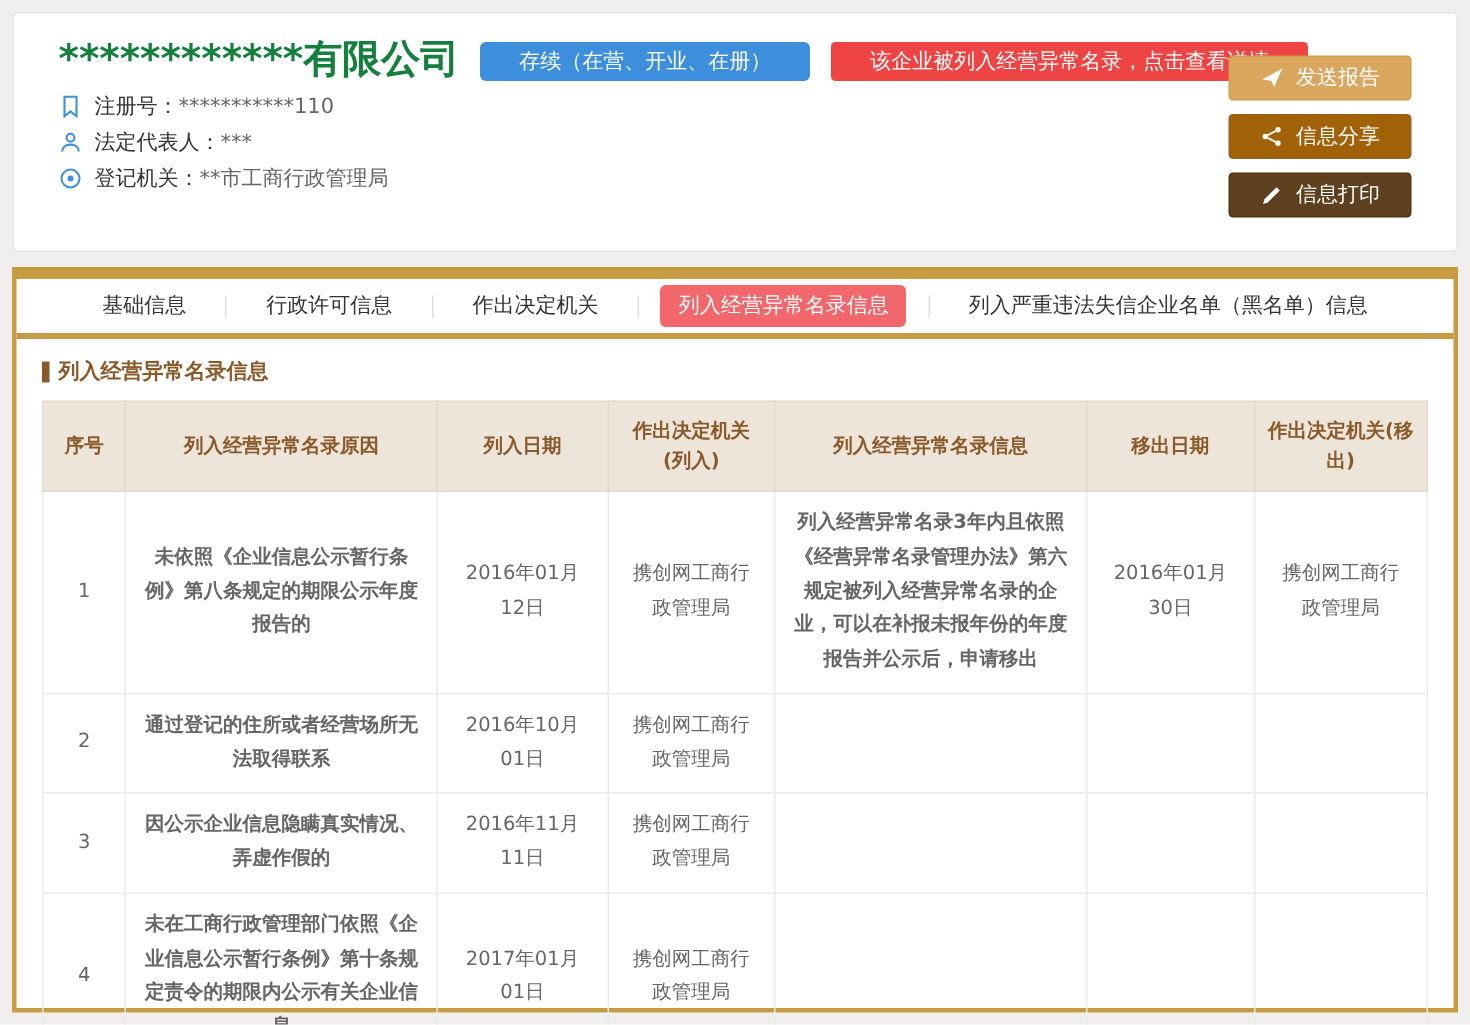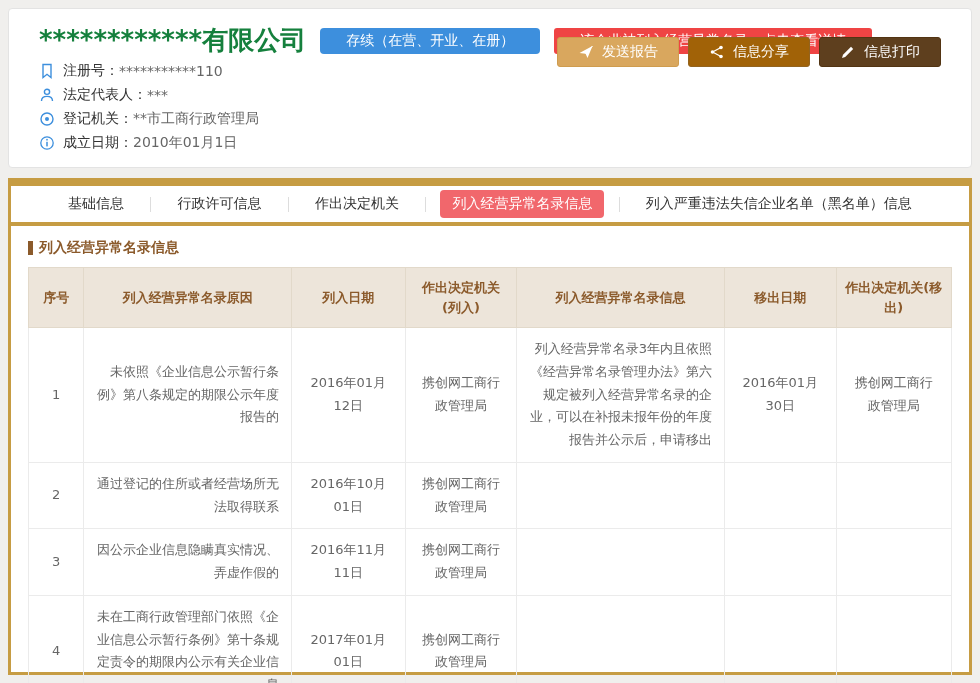--- a/index.html
+++ b/index.html
@@ -22,21 +22,21 @@
   .company-row { display: flex; align-items: center; gap: 14px; }
   .company-name { font-size: 26px; font-weight: bold; color: #15803d; line-height: 1.2; }
   .badge { color: #fff; font-size: 14px; padding: 4px 26px; white-space: nowrap; }
   .badge-blue { background: #3d8fdd; border-radius: 4px; }
   .badge-red  { background: #ef4444; border-radius: 3px; }
   .fields { margin-top: 6px; }
   .info-row { display: flex; align-items: center; margin-top: 6px; font-size: 14px; }
   .info-icon { width: 16px; height: 16px; margin-right: 8px; display: inline-flex; flex: 0 0 16px; }
   .field-label { font-weight: normal; color: #333; }
   .field-value { color: #666; }
-  .actions { position: absolute; right: 30px; top: 28px; display: flex; flex-direction: row; gap: 9px; }
+  .actions { position: absolute; right: 30px; top: 28px; display: flex; flex-direction: column; gap: 9px; }
   .action-btn {
     width: 122px; height: 30px; border-radius: 3px; color: #fff; font-size: 14px;
     display: flex; align-items: center; justify-content: center; gap: 8px; cursor: pointer;
     font-family: inherit;
   }
   .action-btn:nth-child(1) { background: #d9a75e; border: 1px solid #cf9c4e; }
   .action-btn:nth-child(2) { background: #a16207; border: 1px solid #93631f; }
   .action-btn:nth-child(3) { background: #5e3f1e; border: 1px solid #523413; }
   .action-btn svg { width: 16px; height: 16px; }
   
@@ -61,21 +61,21 @@
   
   table { width: 100%; border-collapse: collapse; table-layout: fixed; }
   th {
     background: #ede5da; color: #8b5a2b; font-size: 13px; font-weight: bold;
     border: 1px solid #e2d9ca; height: 60px; padding: 4px 8px; line-height: 1.5;
   }
   td {
     border: 1px solid #ebebeb; font-size: 13px; color: #666;
     text-align: center; vertical-align: middle; padding: 10px 12px; line-height: 1.75;
   }
-  td.cell-left { text-align: right; }
+  td.cell-left { text-align: center; font-weight: bold; }
   col.c-idx { width: 6%; } col.c-reason { width: 22.5%; } col.c-date { width: 12.3%; }
   col.c-org { width: 12.1%; } col.c-reason2 { width: 22.5%; } col.c-date2 { width: 12.1%; }
   col.c-org2 { width: 12.5%; }
 </style>
 </head>
 <body>
 
 <div class="top-card">
   <div class="company-row">
     <div class="company-name">************有限公司</div>
@@ -104,31 +104,20 @@
       </div>
       <div class="info-row">
         <span class="info-icon">
           <svg viewBox="0 0 16 16">
             <circle cx="8" cy="8" r="6" fill="none" stroke="#3d8fdd" stroke-width="1.4"></circle>
             <circle cx="8" cy="8" r="2" fill="#3d8fdd"></circle>
           </svg>
         </span>
         <span class="field-label">登记机关：</span>
         <span class="field-value">**市工商行政管理局</span>
-      </div>
-      <div class="info-row">
-        <span class="info-icon">
-          <svg viewBox="0 0 16 16">
-            <circle cx="8" cy="8" r="6.2" fill="none" stroke="#3d8fdd" stroke-width="1.3"></circle>
-            <rect x="7.25" y="6.8" width="1.5" height="4.6" fill="#3d8fdd"></rect>
-            <rect x="7.25" y="3.9" width="1.5" height="1.6" fill="#3d8fdd"></rect>
-          </svg>
-        </span>
-        <span class="field-label">成立日期：</span>
-        <span class="field-value">2010年01月1日</span>
       </div>
     </div>
   <div class="actions">
       <button class="action-btn">
         <span style="display: inline-flex;">
           <svg viewBox="0 0 16 16">
             <path d="M1.5 9 L14.5 2 L9.5 14 L7.6 9.8 Z" fill="#fff"></path>
             <path d="M7.6 9.8 L14.5 2" stroke="#fff" stroke-width="1"></path>
           </svg>
         </span>

